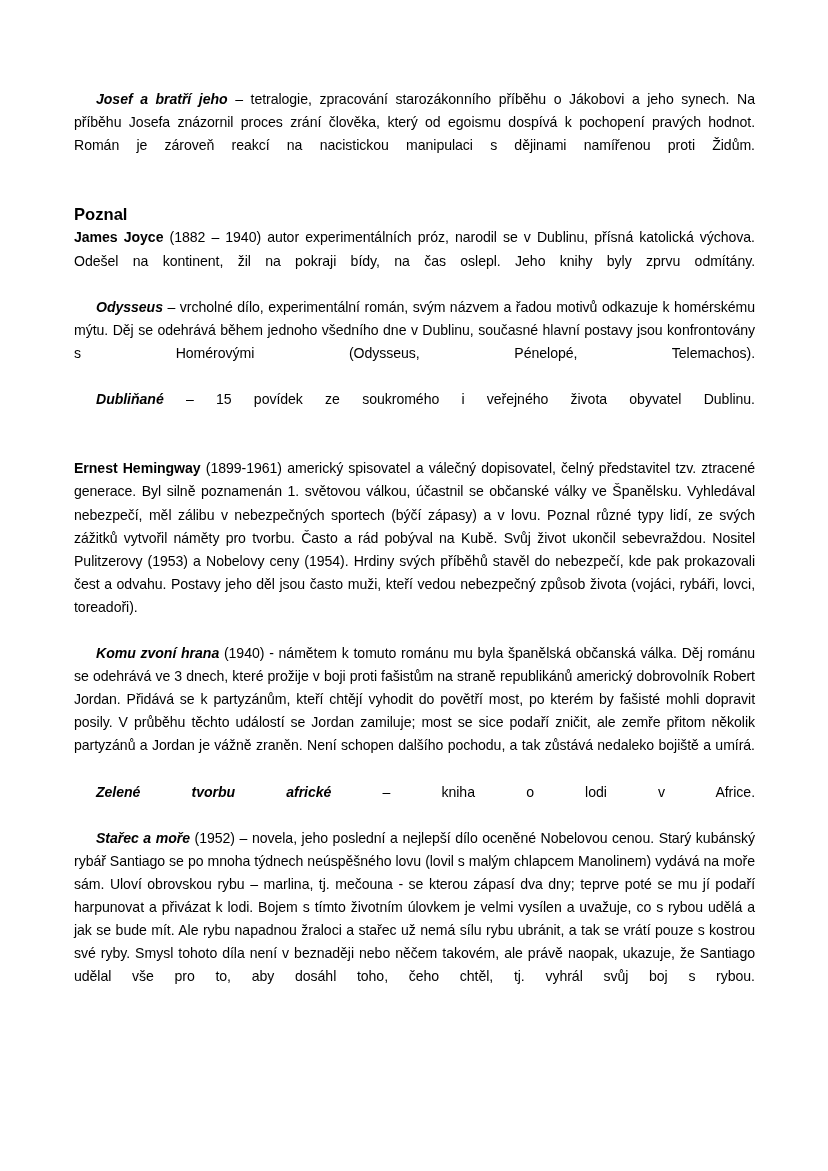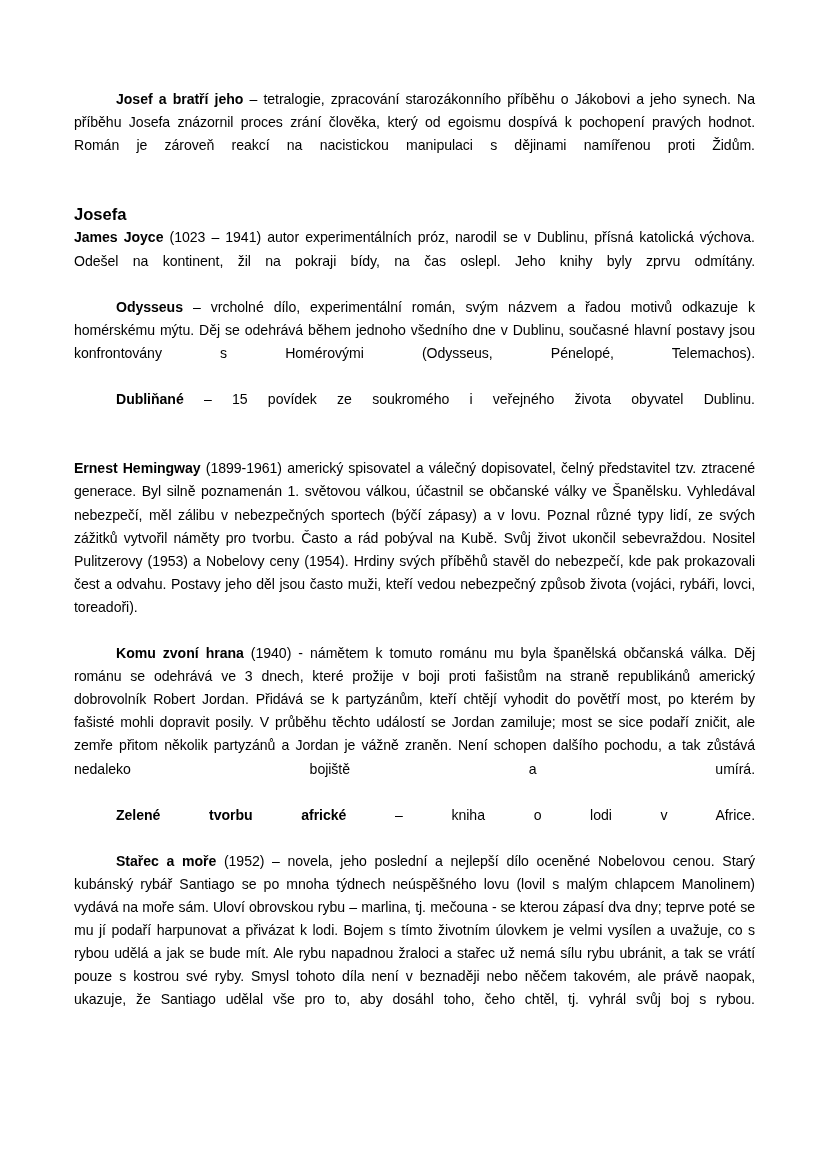--- a/index.html
+++ b/index.html
@@ -45,21 +45,21 @@
     margin: 0;
     font-size: 16.6px;
     line-height: 23.1px;
     font-weight: bold;
     letter-spacing: 0px;
     text-align: left;
   }
   .sp-before-heading { height: 23px; }
   .ttl {
     font-weight: bold;
-    margin-left: 20px;
+    font-style: italic;
   }
   .nm {
     font-weight: bold;
   }
   
   p.para:after {
     content: "";
     display: inline-block;
     width: 100%;
   }
@@ -67,23 +67,23 @@
 </head>
 <body>
 
 <div class="page">
   <div class="content">
 
     <p class="para indent"><span class="ttl">Josef a bratří jeho</span><span> – tetralogie, zpracování starozákonního příběhu o Jákobovi a jeho synech.  Na příběhu Josefa znázornil proces zrání člověka, který od egoismu dospívá k pochopení pravých hodnot. Román je zároveň reakcí na nacistickou manipulaci s dějinami namířenou proti Židům.</span></p>
 
 
     <div class="sp-before-heading"></div>
-    <h2 class="section">Josefa</h2>
+    <h2 class="section">Poznal</h2>
 
-    <p class="para noindent"><span class="nm">James Joyce</span><span> (1023 – 1941) autor experimentálních próz, narodil se v Dublinu, přísná katolická výchova. Odešel na kontinent, žil na pokraji bídy, na čas oslepl. Jeho knihy byly zprvu odmítány.</span></p>
+    <p class="para noindent"><span class="nm">James Joyce</span><span> (1882 – 1940) autor experimentálních próz, narodil se v Dublinu, přísná katolická výchova. Odešel na kontinent, žil na pokraji bídy, na čas oslepl. Jeho knihy byly zprvu odmítány.</span></p>
 
     <p class="para indent"><span class="ttl">Odysseus</span><span> – vrcholné dílo, experimentální román, svým  názvem a řadou motivů odkazuje k homérskému mýtu. Děj se odehrává během jednoho všedního dne v Dublinu, současné hlavní postavy jsou konfrontovány s Homérovými (Odysseus, Pénelopé, Telemachos).</span></p>
 
     <p class="para indent"><span class="ttl">Dubliňané</span><span> – 15 povídek ze soukromého i veřejného života obyvatel Dublinu.</span></p>
 
     <div class="sp-before-heading"></div>
 
     <p class="para noindent"><span class="nm">Ernest Hemingway</span><span> (1899-1961) americký spisovatel a válečný dopisovatel, čelný představitel tzv. ztracené generace. Byl silně poznamenán 1. světovou válkou, účastnil se občanské války ve Španělsku. Vyhledával nebezpečí, měl zálibu v nebezpečných sportech (býčí zápasy) a v lovu.  Poznal různé typy lidí, ze svých zážitků vytvořil náměty pro tvorbu. Často a rád pobýval na Kubě. Svůj život ukončil sebevraždou. Nositel Pulitzerovy (1953) a Nobelovy ceny (1954). Hrdiny svých příběhů stavěl do nebezpečí, kde pak prokazovali čest a odvahu. Postavy jeho děl jsou často muži, kteří vedou nebezpečný způsob života (vojáci, rybáři, lovci, toreadoři).</span></p>
 
 

